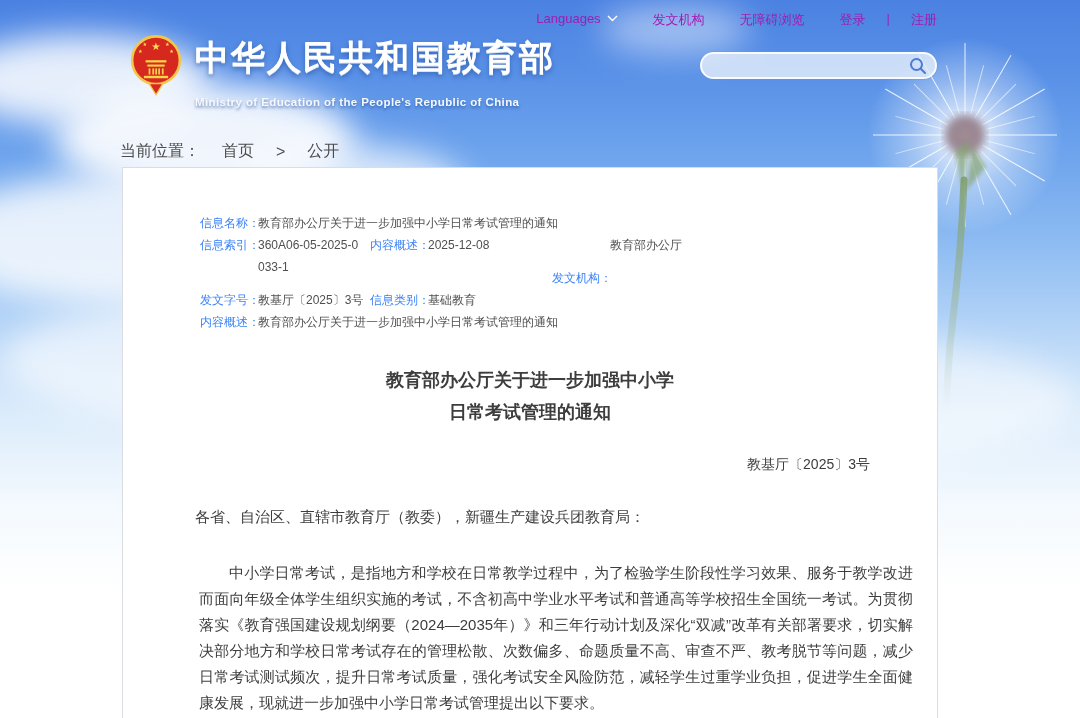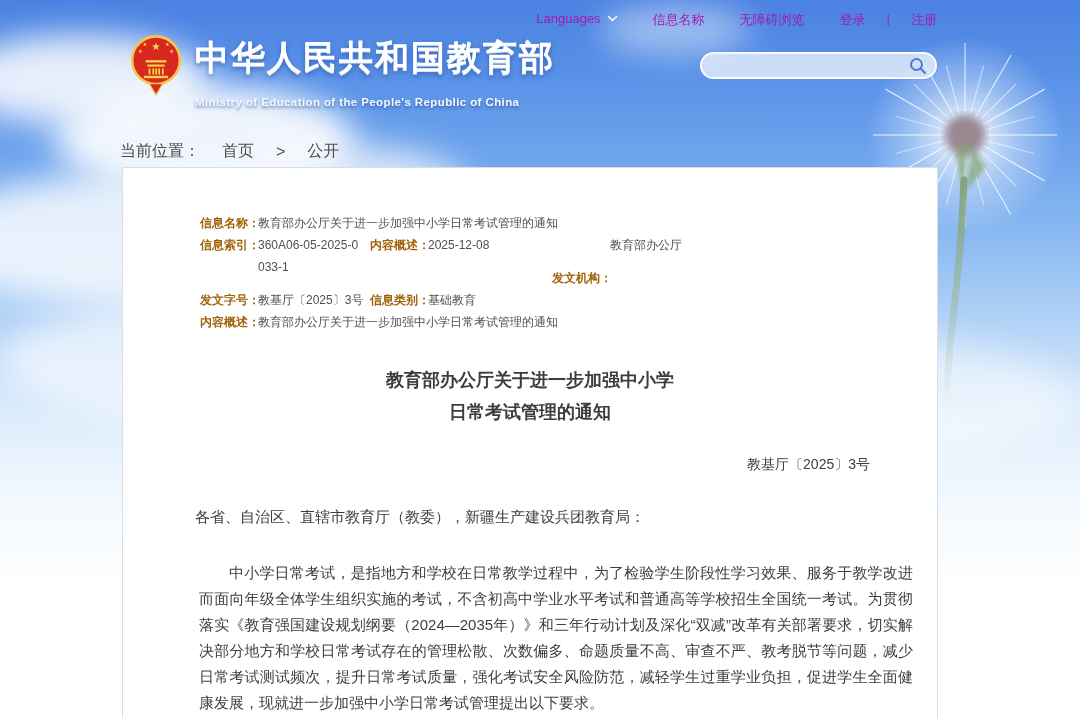--- a/index.html
+++ b/index.html
@@ -70,21 +70,21 @@
   
   .panel{
     position:absolute;left:122px;top:167px;width:816px;height:560px;box-sizing:border-box;
     background:#ffffff;border:1px solid #dadde2;border-bottom:none;
   }
   .meta{
     position:absolute;left:77px;top:44px;right:36px;
     display:grid;grid-template-columns:58px 112px 58px 124px 58px auto;
     font-size:12px;line-height:22px;color:#4f4f4f;
   }
-  .meta .lbl{font-weight:bold;color:#a16207;white-space:nowrap;}
+  .meta .lbl{font-weight:normal;color:#3b82f6;white-space:nowrap;}
   .m-name-l{grid-row:1;grid-column:1;} .m-name-v{grid-row:1;grid-column:2 / 7;}
   .m-index-l{grid-row:2;grid-column:1;} .m-index-v{grid-row:2;grid-column:2;word-break:break-all;padding-right:10px;}
   .m-date-l{grid-row:2;grid-column:3;} .m-date-v{grid-row:2;grid-column:4;white-space:nowrap;}
   .m-agency-l{grid-row:2;grid-column:5;margin-top:33px;} .m-agency-v{grid-row:2;grid-column:6;white-space:nowrap;}
   .m-docnum-l{grid-row:3;grid-column:1;} .m-docnum-v{grid-row:3;grid-column:2;white-space:nowrap;}
   .m-cat-l{grid-row:3;grid-column:3;} .m-cat-v{grid-row:3;grid-column:4;white-space:nowrap;}
   .m-sum-l{grid-row:4;grid-column:1;} .m-sum-v{grid-row:4;grid-column:2 / 7;}
 
   .doc-title{
     position:absolute;top:196px;left:0;right:0;text-align:center;
@@ -171,21 +171,21 @@
   </svg>
 </div>
 
 <div class="topnav">
   <span class="item">
     <span>Languages</span>
     <svg width="11" height="7" viewBox="0 0 11 7">
         <polyline points="1,1 5.5,5.5 10,1" fill="none" stroke="#ffffff" stroke-width="1.4"></polyline>
       </svg>
   </span>
-  <span class="item">信息名称</span>
+  <span class="item">发文机构</span>
   <span class="item">无障碍浏览</span>
   <span class="item">登录</span>
   <span class="divider">|</span>
   <span class="item">注册</span>
 </div>
 
 <div class="logo-block">
   <svg width="52" height="68" viewBox="0 0 60 78">
     <circle cx="30" cy="30" r="27.5" fill="#d6281e" stroke="#f3c64c" stroke-width="3"></circle>
     <text x="30" y="18" font-size="12" fill="#ffde4d" text-anchor="middle">★</text>

